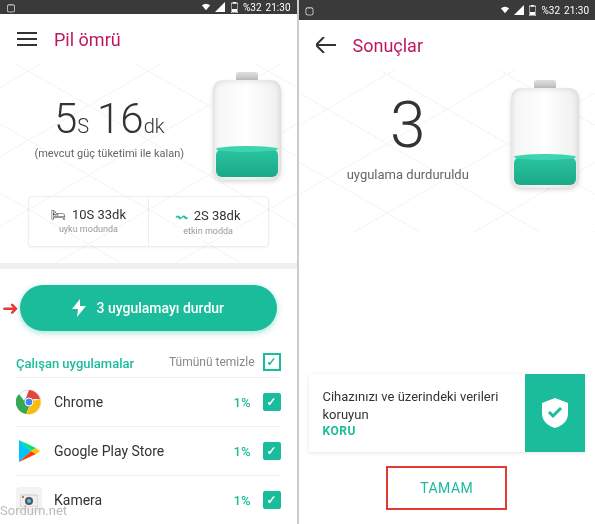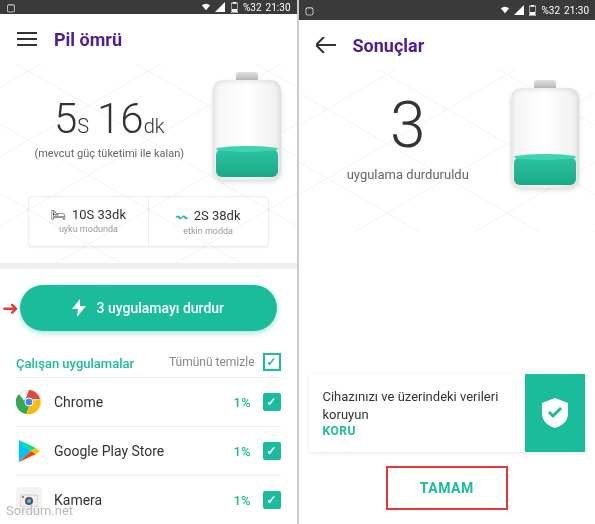--- a/index.html
+++ b/index.html
@@ -5,21 +5,21 @@
 * { margin: 0; padding: 0; box-sizing: border-box; font-family: -apple-system, BlinkMacSystemFont, "Segoe UI", Roboto, sans-serif; }
 body { width: 595px; height: 524px; display: flex; background: #ccc; gap: 2px; position: relative; }
 .screen { flex: 1; background: #fff; display: flex; flex-direction: column; overflow: hidden; }
 
 .status-bar { height: 20px; background: #3a3a3a; display: flex; align-items: center; justify-content: flex-end; padding: 0 6px; gap: 4px; color: #fff; font-size: 10px; }
 .status-bar .left { margin-right: auto; display: flex; gap: 3px; }
 .sb-icon { width: 10px; height: 10px; display: inline-flex; align-items: center; justify-content: center; }
 
 .header { display: flex; align-items: center; padding: 14px 16px; gap: 16px; }
 .header-icon { width: 22px; height: 22px; display: flex; align-items: center; justify-content: center; }
-.header-title { font-size: 18px; font-weight: 700; color: #4c1d95; }
+.header-title { font-size: 18px; font-weight: 400; color: #be185d; }
 
 .main-area { position: relative; padding: 8px 16px 16px 16px; background: linear-gradient(#fff, #fff); }
 .big-row { display: flex; align-items: center; justify-content: space-between; gap: 10px; }
 .time-block { flex: 1; text-align: center; }
 .time-big { font-size: 32px; color: #333; }
 .time-big .num { font-size: 42px; font-weight: 300; }
 .time-big .unit { font-size: 20px; font-weight: 300; }
 .subtext { font-size: 11px; color: #666; margin-top: 4px; }
 
 .battery { width: 68px; height: 110px; position: relative; }
@@ -59,23 +59,23 @@
 
 .geo-bg { position: absolute; inset: 0; pointer-events: none; opacity: 0.08; background-image: repeating-linear-gradient(30deg, #888 0 1px, transparent 1px 60px), repeating-linear-gradient(-30deg, #888 0 1px, transparent 1px 60px); }
 
 .protect-card { margin: 0 10px; display: flex; align-items: stretch; box-shadow: 0 1px 4px rgba(0,0,0,0.1); background:#fff; }
 .protect-text { flex: 1; padding: 14px; }
 .protect-msg { font-size: 13px; color: #333; line-height: 1.4; }
 .protect-link { color: #1abc9c; font-size: 12px; font-weight: 700; margin-top: 0; letter-spacing: 0.5px; }
 .protect-icon-box { width: 60px; background: #1abc9c; display:flex; align-items:center; justify-content:center; color:#fff; }
 
 .bottom-btn-area { padding: 18px 0; text-align: center; }
-.tamam-btn { display: inline-block; padding: 10px 30px; color: #1abc9c; font-size: 14px; font-weight: 700; letter-spacing: 0.5px; outline: 2px solid #e53935; outline-offset: 2px; }
-
-.watermark { position: absolute; left: 6px; bottom: 6px; color: #bbb; font-size: 13px; }
+.tamam-btn { display: inline-block; padding: 10px 30px; color: #1abc9c; font-size: 14px; font-weight: 400; letter-spacing: 0.5px; outline: 2px solid #e53935; outline-offset: 2px; }
+
+.watermark { position: absolute; left: 0; bottom: 6px; color: #bbb; font-size: 13px; }
 
 
 svg { display: block; }
 </style>
 </head>
 <body>
 
 <div class="screen">
   <div class="status-bar">
     <div class="left">

